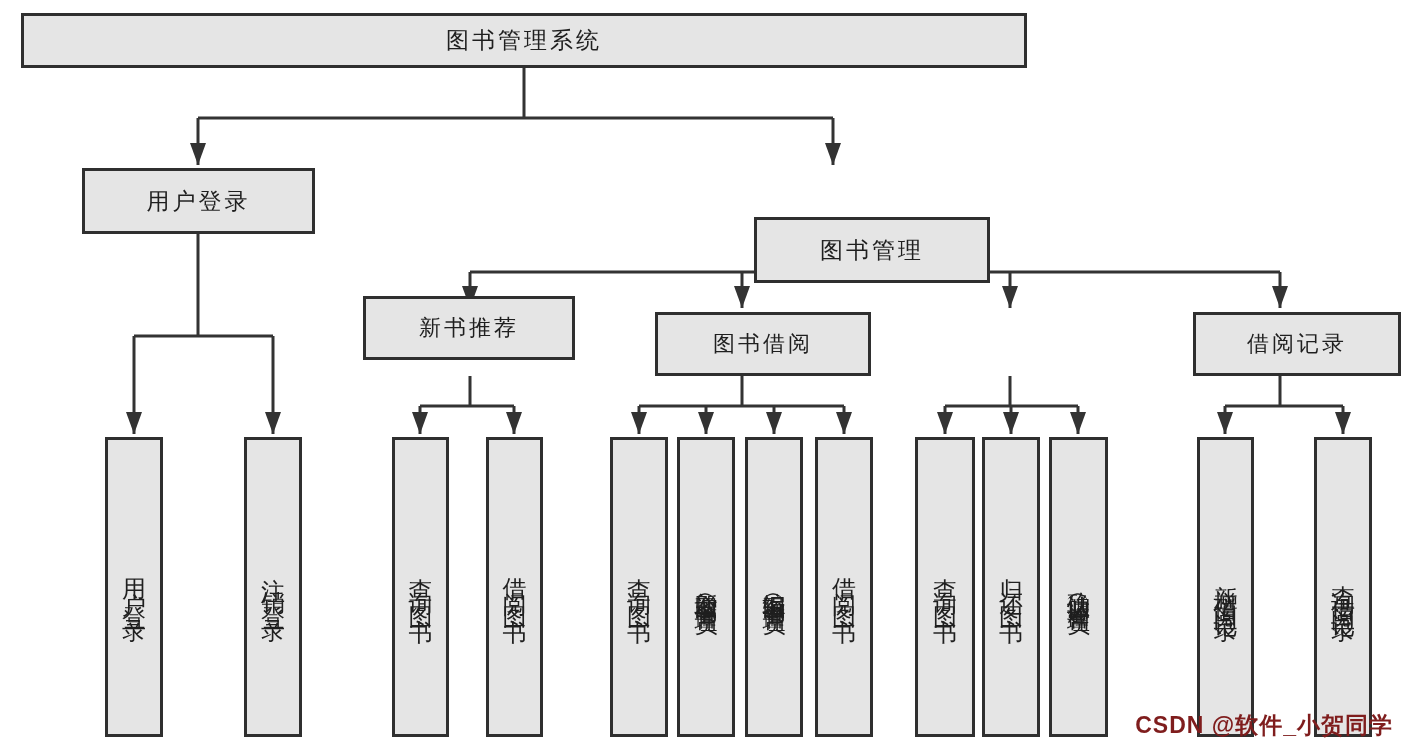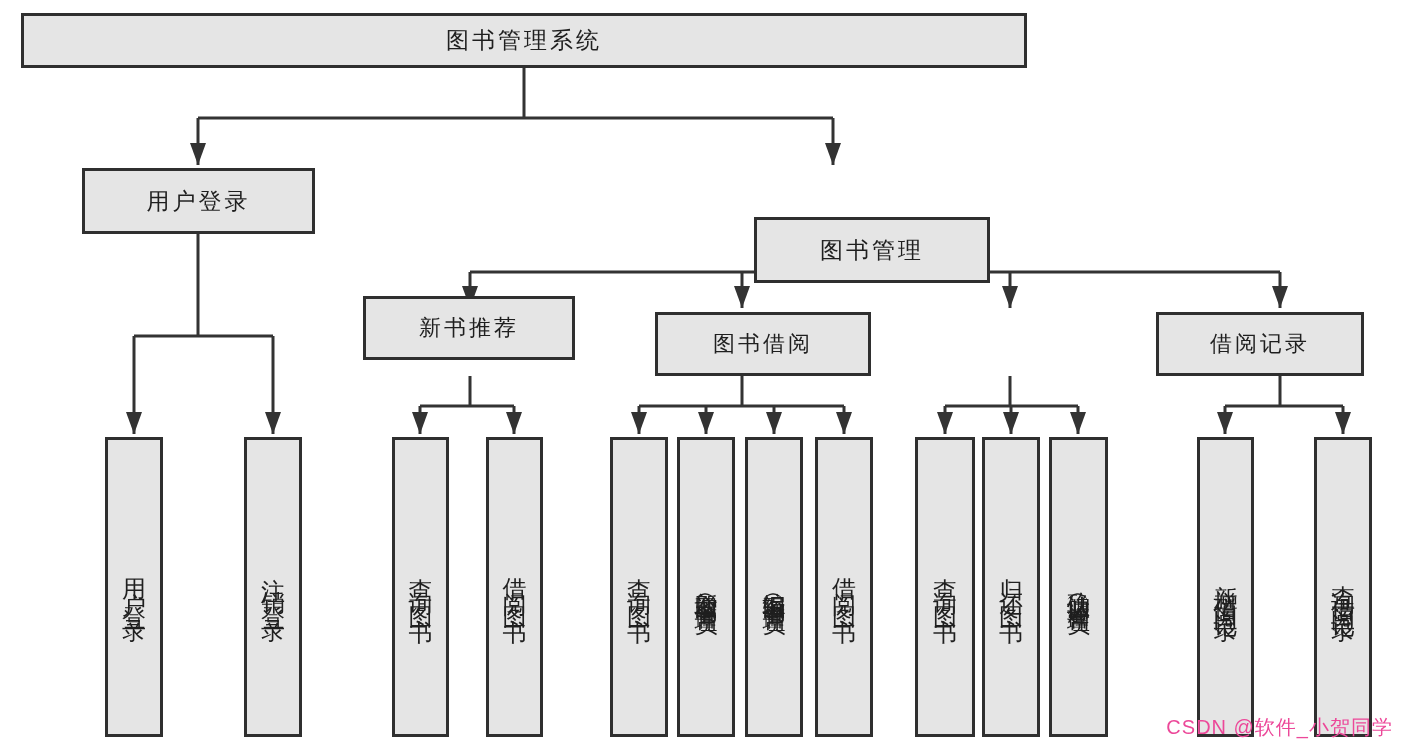--- a/index.html
+++ b/index.html
@@ -14,22 +14,22 @@
     position:absolute;box-sizing:border-box;border:3px solid #2f2f2f;background:#e5e5e5;
     display:flex;align-items:center;justify-content:center;
   }
   .h-label{font-size:23px;letter-spacing:3px;white-space:nowrap;}
   .v-label{writing-mode:vertical-rl;text-orientation:mixed;font-size:24px;line-height:1;white-space:nowrap;}
   .ls-4{letter-spacing:14px;}
   .ls-6{letter-spacing:7px;}
   .ls-9{letter-spacing:3px;font-size:23px;}
   .l3 .h-label{font-size:22px;}
   .watermark{
-    position:absolute;right:12px;bottom:6px;font-size:20px;color:#ec4899;
-    letter-spacing:1px;white-space:nowrap;
+    position:absolute;right:12px;bottom:6px;font-size:23px;color:#7f1d1d;
+    letter-spacing:1px;white-space:nowrap;font-weight:bold;
   }
 </style>
 </head>
 <body>
 
 <div class="canvas">
 
   <svg class="wires" viewBox="0 0 1405 747">
     <defs>
       <marker id="arrowhead" markerUnits="userSpaceOnUse" markerWidth="24" markerHeight="18" viewBox="0 0 24 18" refX="23" refY="9" orient="auto">
@@ -76,21 +76,21 @@
   <div class="box" style="left:754px;top:169px;width:236px;height:66px;margin-top:48px;">
     <span class="h-label">图书管理</span>
   </div>
 
   <div class="box l3" style="left:363px;top:296px;width:212px;height:64px;">
     <span class="h-label">新书推荐</span>
   </div>
   <div class="box l3" style="left:634px;top:312px;width:216px;height:64px;margin-left:21px;">
     <span class="h-label">图书借阅</span>
   </div>
-  <div class="box l3" style="left:1156px;top:312px;width:208px;height:64px;align-items:center;">
+  <div class="box l3" style="left:1193px;top:312px;width:208px;height:64px;align-items:center;">
     <span class="h-label">借阅记录</span>
   </div>
 
   <div class="box" style="left:105px;top:437px;width:58px;height:300px;">
     <span class="v-label ls-4">用户登录</span>
   </div>
   <div class="box" style="left:244px;top:437px;width:58px;height:300px;">
     <span class="v-label ls-4">注销登录</span>
   </div>
 

